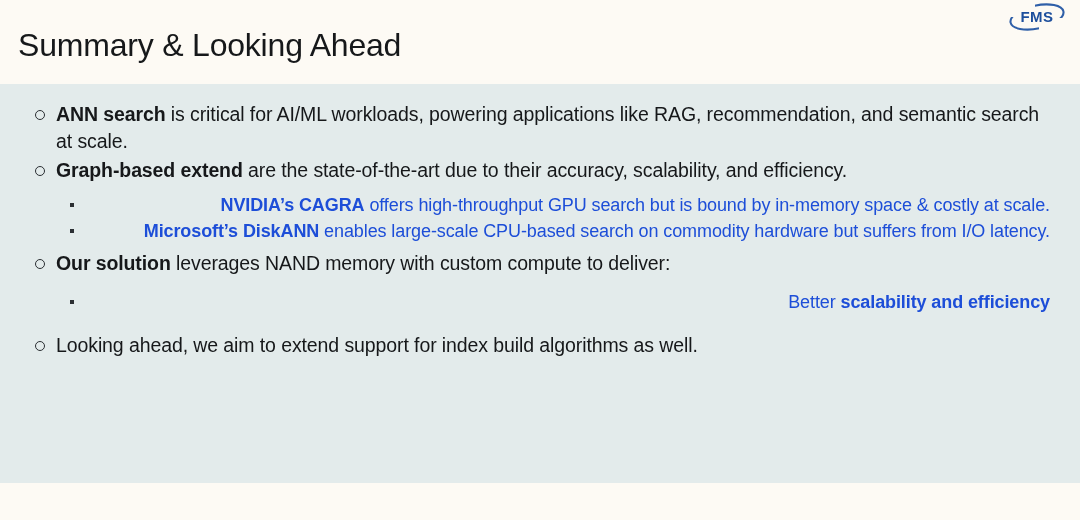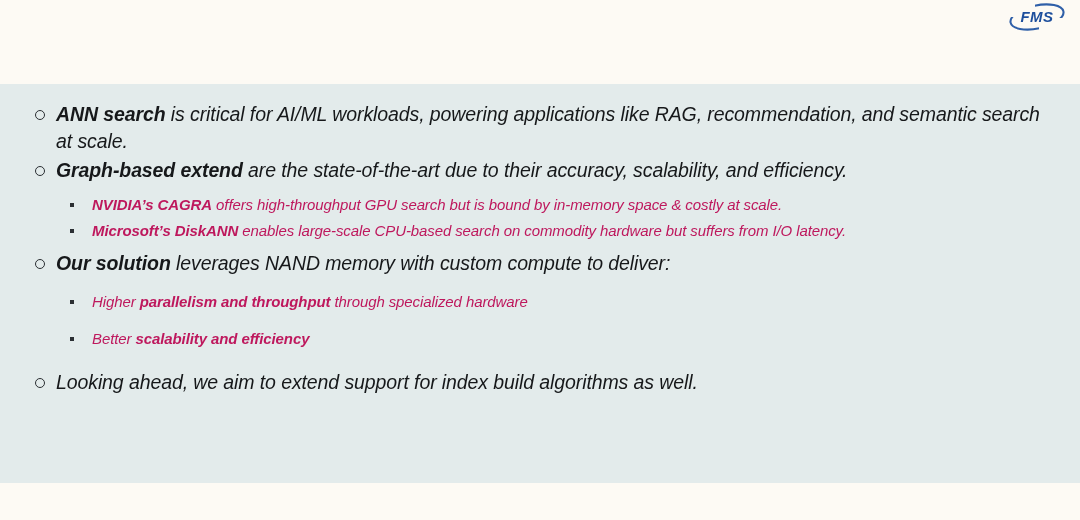--- a/index.html
+++ b/index.html
@@ -13,21 +13,20 @@
     font-family: "Liberation Sans", sans-serif;
     overflow: hidden;
     position: relative;
   }
 
   .slide {
     position: relative;
     width: 1080px;
     height: 520px;
     background: #fdfaf4;
-    font-style: italic;
   }
 
   
   .logo {
     position: absolute;
     top: 2px;
     right: 12px;
     width: 62px;
     height: 30px;
   }
@@ -114,24 +113,25 @@
   .dot {
     display: inline-block;
     width: 4px;
     height: 4px;
     background: #2b2f33;
     vertical-align: middle;
     margin-top: -3px;
   }
   .l2 .text {
     flex: 1 1 auto;
-    font-size: 15px;
+    font-size: 18px;
     line-height: 26px;
-    color: #be185d;
+    color: #1d4ed8;
     letter-spacing: -0.1px;
+    text-align: right;
   }
 
   .spaced .l2 { margin-bottom: 11px; }
 
   .gap-sm { height: 6px; }
   .gap-md { height: 10px; }
 
   b, strong { font-weight: 700; }
 </style>
 </head>
@@ -141,20 +141,21 @@
 
   <div class="logo">
     <svg viewBox="0 0 62 30" width="62" height="30" aria-hidden="true">
       <ellipse cx="31" cy="15" rx="27" ry="11.5" fill="none" stroke="#2f5fa8" stroke-width="2.1" transform="rotate(-12 31 15)"></ellipse>
       <rect x="3" y="2" width="26" height="13" fill="#fdfaf4"></rect>
       <rect x="33" y="16" width="27" height="13" fill="#fdfaf4"></rect>
       <text x="31" y="20" text-anchor="middle" font-family="'Liberation Sans', sans-serif" font-size="15" font-weight="700" fill="#1e4f9c" letter-spacing="0.5">FMS</text>
     </svg>
   </div>
 
+  <div class="title">Summary &amp; Looking Ahead</div>
 
   <div class="band">
     <div class="content">
 
       <div class="l1">
         <span class="marker"><span class="circ"></span></span>
         <span class="text"><b>ANN search</b><span> is critical for AI/ML workloads, powering applications like RAG, recommendation, and semantic search at scale.</span></span>
       </div>
 
       <div class="l1">
@@ -180,24 +181,20 @@
       <div class="l1">
         <span class="marker"><span class="circ"></span></span>
         <span class="text"><b>Our solution</b><span> leverages NAND memory with custom compute to deliver:</span></span>
       </div>
 
       <div class="gap-md"></div>
 
       <div class="l2wrap spaced">
         <div class="l2">
           <span class="marker"><span class="dot"></span></span>
-          <span class="text"><span>Higher </span><b>parallelism and throughput</b><span> through specialized hardware</span></span>
-        </div>
-        <div class="l2">
-          <span class="marker"><span class="dot"></span></span>
           <span class="text"><span>Better </span><b>scalability and efficiency</b></span>
         </div>
       </div>
 
       <div class="gap-sm"></div>
 
       <div class="l1">
         <span class="marker"><span class="circ"></span></span>
         <span class="text"><span>Looking ahead, we aim to extend support for index build algorithms as well.</span></span>
       </div>

